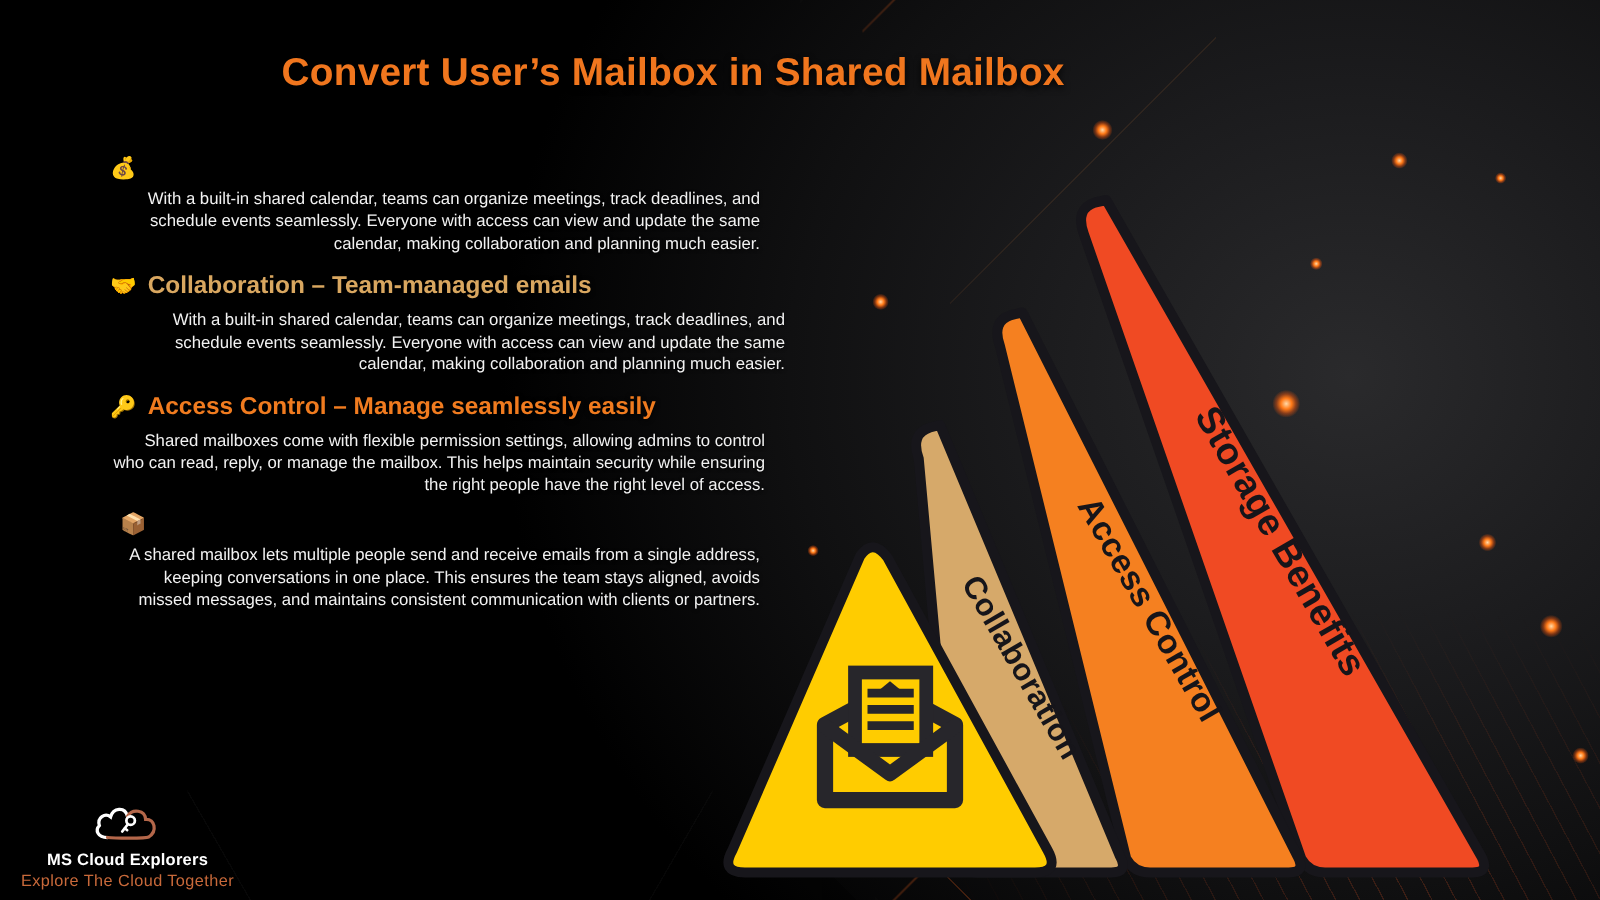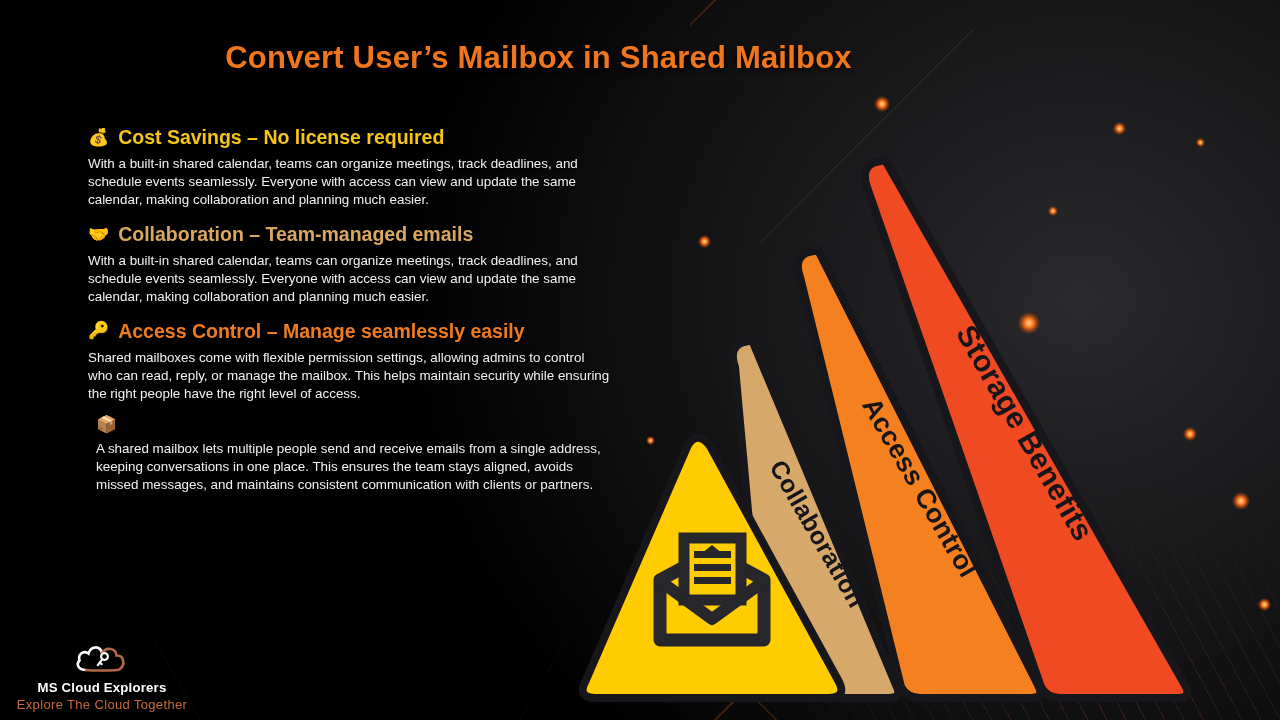--- a/index.html
+++ b/index.html
@@ -79,20 +79,21 @@
   .block-head{
     display:flex; align-items:center; gap:9px;
     font-size:19.5px; font-weight:bold; line-height:1.15;
     margin-bottom:7px;
     text-shadow:0 1px 4px rgba(0,0,0,.9);
   }
   .emoji{ font-size:17px; line-height:1; filter:saturate(1.1); }
   .block-body{
     font-size:13.4px; line-height:17.8px; color:#f2f2f2;
     text-shadow:0 1px 3px rgba(0,0,0,.85);
+    text-align:right;
   }
   #blk0 .block-body{ width:520px; }
   #blk1 .block-body{ width:540px; }
   #blk2 .block-body{ width:524px; }
   #blk3{ margin-left:8px; }
   #blk3 .block-body{ width:512px; }
   #blk1 .block-head{ margin-left:0; }
   #blk2 .block-head, #blk3 .block-head{ margin-left:0; }
 
   
@@ -134,21 +135,20 @@
   <div class="spark" style="left:646px;  top:436px; width:9px;  height:9px;"></div>
   <div class="spark" style="left:722px;  top:676px; width:14px; height:14px;"></div>
 
   <div id="title">Convert User’s Mailbox in Shared Mailbox</div>
 
   <div id="content">
 
     <div class="block" id="blk0">
       <div class="block-head" style="color:#F5C518">
         <span class="emoji">💰</span>
-        <span>Cost Savings – No license required</span>
       </div>
       <div class="block-body">With a built-in shared calendar, teams can organize meetings, track deadlines, and schedule events seamlessly. Everyone with access can view and update the same calendar, making collaboration and planning much easier.</div>
     </div>
 
     <div class="block" id="blk1">
       <div class="block-head" style="color:#D9A760">
         <span class="emoji">🤝</span>
         <span>Collaboration – Team-managed emails</span>
       </div>
       <div class="block-body">With a built-in shared calendar, teams can organize meetings, track deadlines, and schedule events seamlessly. Everyone with access can view and update the same calendar, making collaboration and planning much easier.</div>

